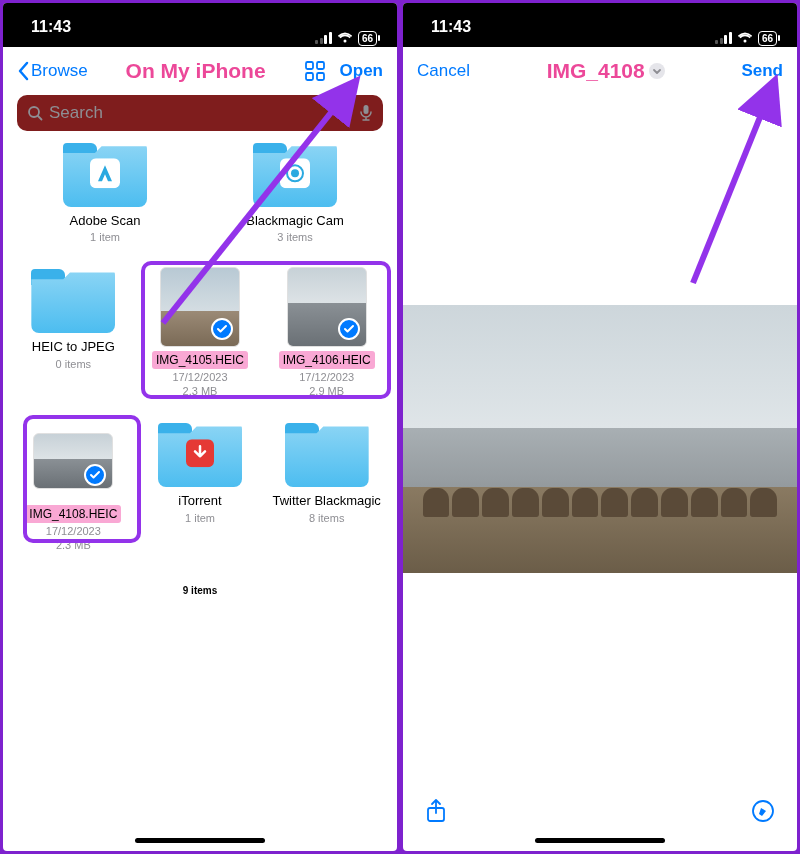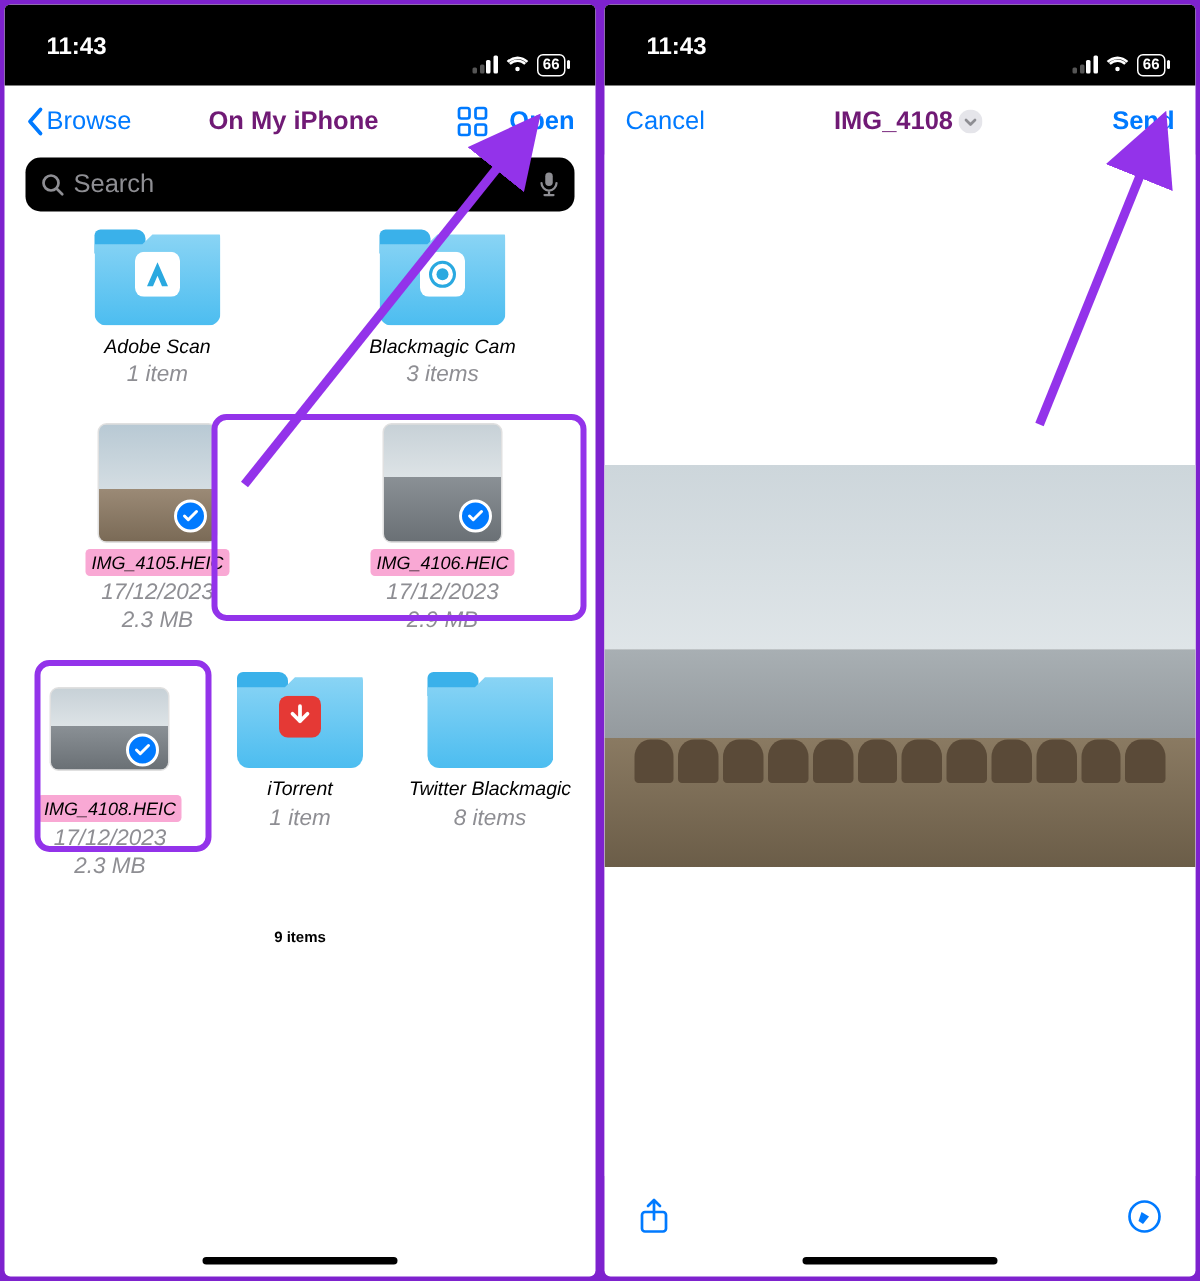--- a/index.html
+++ b/index.html
@@ -17,66 +17,66 @@
     background: #fff;
     border-radius: 4px;
     overflow: hidden;
     display: flex;
     flex-direction: column;
     position: relative;
   }
   .statusbar {
     background: #000;
     color: #fff;
-    height: 54px;
+    height: 44px;
     display: flex;
     align-items: center;
     justify-content: space-between;
     padding: 4px 20px 0 28px;
     font-weight: 600;
     font-size: 16px;
   }
   .statusbar .right { display: flex; align-items: center; gap: 5px; margin-top: 22px; }
   .statusbar .bars { display: flex; align-items: flex-end; gap: 1.5px; height: 12px; }
   .statusbar .bars span { width: 3px; background: #555; border-radius: 1px; }
   .statusbar .bars span.on { background: #fff; }
   .batt { border: 1.5px solid #fff; border-radius: 4px; padding: 1px 3px; font-size: 10px; font-weight: 700; position: relative; }
   .batt::after { content:""; position:absolute; right:-4px; top:3px; width:2px; height:6px; background:#fff; border-radius:1px;}
   .navbar {
     display: flex;
     align-items: center;
     padding: 8px 14px 6px;
     height: 46px;
   }
   .navbar .back { color: #007aff; font-size: 17px; display: flex; align-items: center; gap: 2px; }
-  .navbar .title { flex: 1; text-align: center; font-weight: 600; font-size: 17px; color: #701a75; display:flex; justify-content:center; align-items:center; gap:4px;}
+  .navbar .title { flex: 1; text-align: center; font-weight: 600; font-size: 21px; color: #ec4899; display:flex; justify-content:center; align-items:center; gap:4px;}
   .navbar .grid-toggle { color: #007aff; margin-right: 14px; display:flex;}
   .navbar .action { color: #007aff; font-size: 17px; font-weight: 600; }
   .navbar .cancel { color: #007aff; font-size: 17px; }
   .searchbar {
     margin: 2px 14px 10px;
-    background: #000000;
+    background: #7f1d1d;
     border-radius: 10px;
     height: 36px;
     display: flex;
     align-items: center;
     padding: 0 10px;
     color: #8e8e93;
     gap: 6px;
     font-size: 17px;
   }
   .content { flex: 1; overflow: hidden; padding: 0 12px; }
   .row { display: flex; gap: 10px; margin-bottom: 24px; }
-  .cell { flex: 1; display: flex; flex-direction: column; align-items: center; position: relative; font-style: italic; }
+  .cell { flex: 1; display: flex; flex-direction: column; align-items: center; position: relative; }
   .folder { width: 84px; height: 66px; position: relative; margin-bottom: 6px; }
   .folder-tab { position:absolute; top:2px; left:0; width:34px; height:16px; background:#3ab1ea; border-radius:4px 6px 0 0;}
   .folder-cut { position:absolute; top:0; width:84px; height:66px; background: linear-gradient(#8fd6f5,#4cbdf0); border-radius:8px; clip-path: polygon(0 18%, 38% 18%, 46% 8%, 100% 8%, 100% 100%, 0 100%);}
   .folder-glyph { position:absolute; top:50%; left:50%; transform:translate(-50%,-46%); color:#fff; }
   .fname { font-size: 13px; color: #000; text-align: center; line-height: 1.25; }
-  .fmeta { font-size: 15px; color: #8e8e93; text-align:center; margin-top:2px;}
+  .fmeta { font-size: 11px; color: #8e8e93; text-align:center; margin-top:2px;}
   .thumb { width: 80px; height: 80px; border-radius: 6px; background: #dcdcdc; margin-bottom: 4px; position: relative; overflow:hidden; border:1px solid #e0e0e0;}
   .thumb.landscape { height: 56px; margin-top:12px; margin-bottom:16px;}
   .thumb .sky { position:absolute; top:0; left:0; right:0; height:55%; background: linear-gradient(#b8c9d4,#d4dde2);}
   .thumb .ground { position:absolute; bottom:0; left:0; right:0; height:45%; background: linear-gradient(#9b8a76,#7a6a56);}
   .thumb.t2 .sky{height:45%; background: linear-gradient(#c7d1d7,#dde3e6);}
   .thumb.t2 .ground{height:55%; background: linear-gradient(#8a9095,#6a7075);}
   .check { position:absolute; bottom:6px; right:6px; width:22px; height:22px; background:#007aff; border:2px solid #fff; border-radius:50%; display:flex; align-items:center; justify-content:center;}
   .check svg { width:12px; height:12px;}
   .imgname { background: #f9a8d4; font-size: 12px; padding: 2px 4px; border-radius: 3px; color:#000; max-width:100px; white-space:nowrap; overflow:hidden;}
   .highlight { border: 4px solid #9333ea; border-radius: 10px; position: absolute; pointer-events:none;}
@@ -171,20 +171,28 @@
                 <circle cx="15" cy="15" r="4" fill="#2aa9e0"></circle>
               </svg></div>
         </div>
         <div class="fname">Blackmagic Cam</div>
         <div class="fmeta">3 items</div>
       </div>
     </div>
 
     <div class="row" style="position:relative;">
       <div class="cell">
+        <div class="folder">
+            <div class="folder-tab"></div>
+            <div class="folder-cut"></div>
+          </div>
+        <div class="fname">HEIC to JPEG</div>
+        <div class="fmeta">0 items</div>
+      </div>
+      <div class="cell">
         <div class="thumb">
             <div class="sky"></div>
             <div class="ground"></div>
           <div class="check">
               <svg viewBox="0 0 12 12">
                 <path d="M2 6l2.5 2.5L10 3" stroke="#fff" stroke-width="2" fill="none" stroke-linecap="round" stroke-linejoin="round"></path>
               </svg>
             </div>
         </div>
         <div class="imgname">IMG_4105.HEIC</div>

